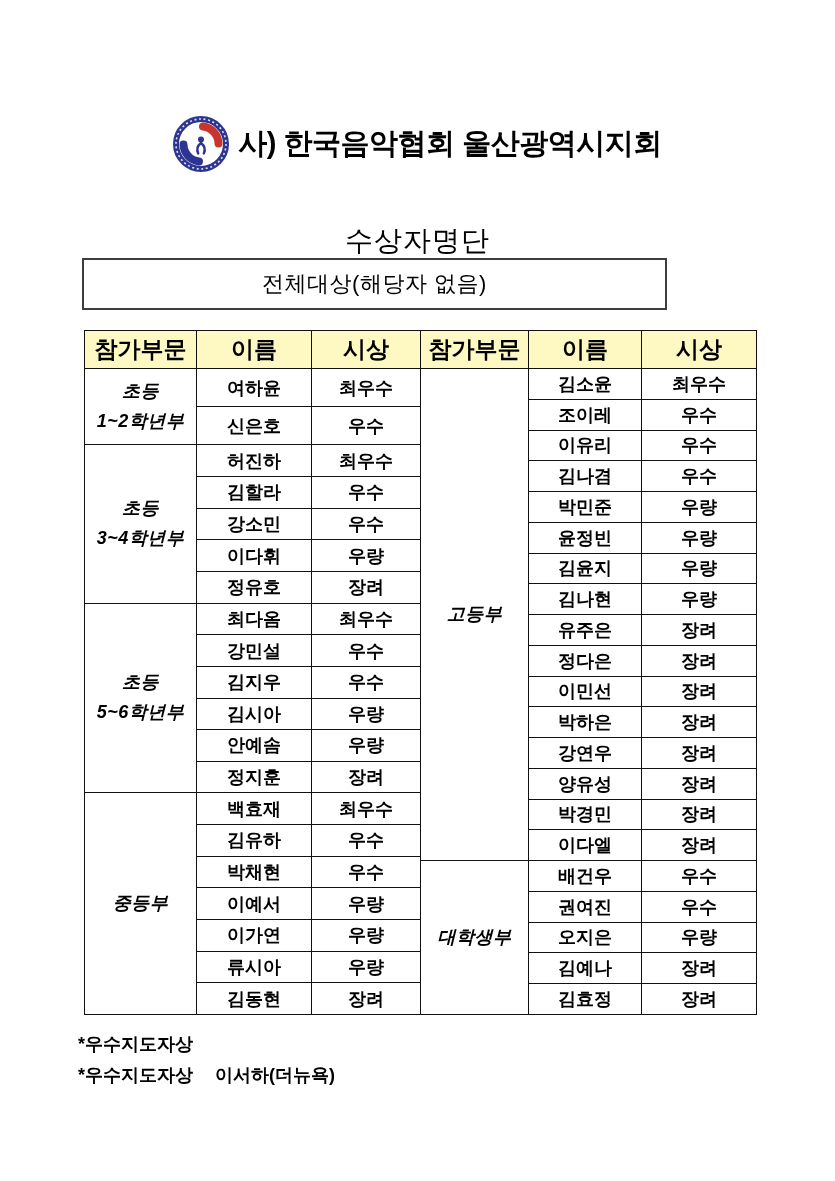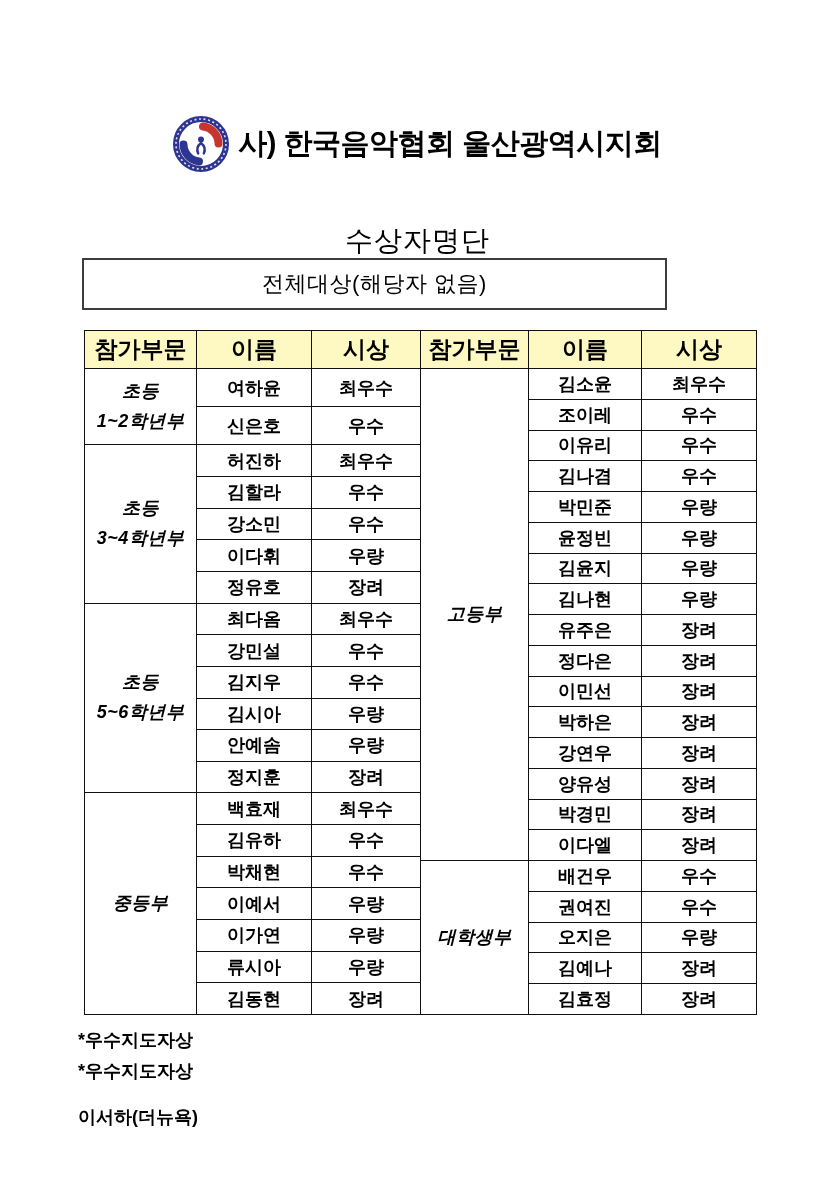--- a/index.html
+++ b/index.html
@@ -56,21 +56,21 @@
   }
   .awards th{ font-size:23px; font-weight:700; height:37px; background:#fef9c3; }
   .awards td{ font-size:18px; font-weight:700; }
   .awards td.cat{ line-height:1.65; letter-spacing:0.5px;font-style:italic; }
 
   
   .footer{
     position:absolute; top:1028px; left:78px;
     font-size:18px; font-weight:700;
   }
-  .footer-line{ display:flex; gap:22px; height:31px; align-items:flex-start;flex-direction:column; }
+  .footer-line{ display:flex; gap:22px; height:31px; align-items:center; }
 </style>
 </head>
 <body>
 
 <div class="page">
 
   <div class="org-line">
     <svg class="logo" viewBox="0 0 56 56" aria-hidden="true">
       <circle cx="28" cy="28" r="25" fill="#ffffff" stroke="#2e3590" stroke-width="6"></circle>
       <circle cx="28" cy="28" r="25" fill="none" stroke="#ffffff" stroke-width="1.6" stroke-dasharray="2 2.6" opacity="0.85"></circle>

